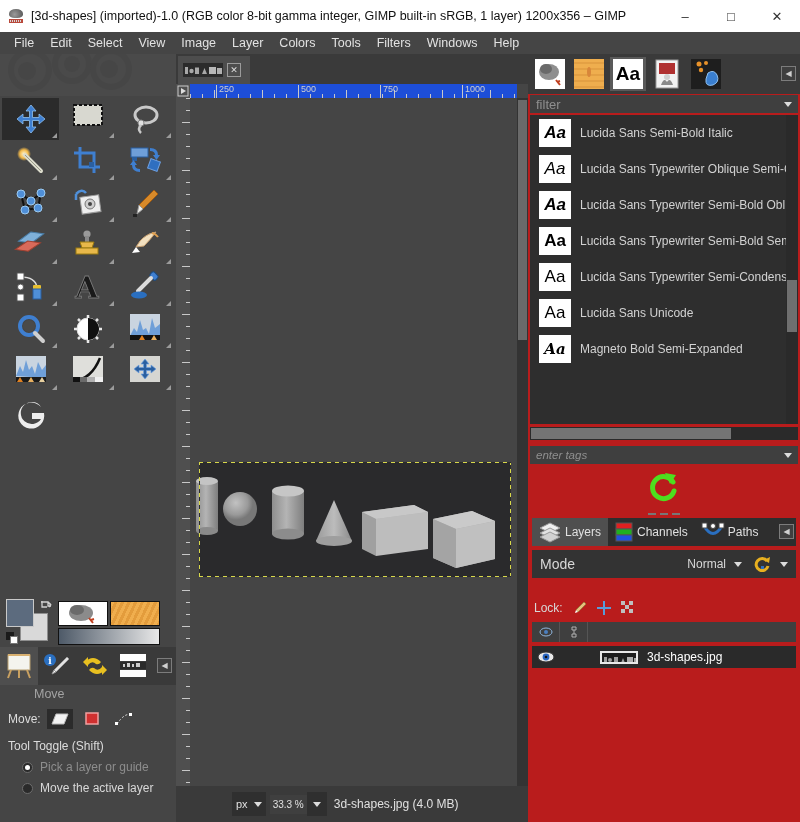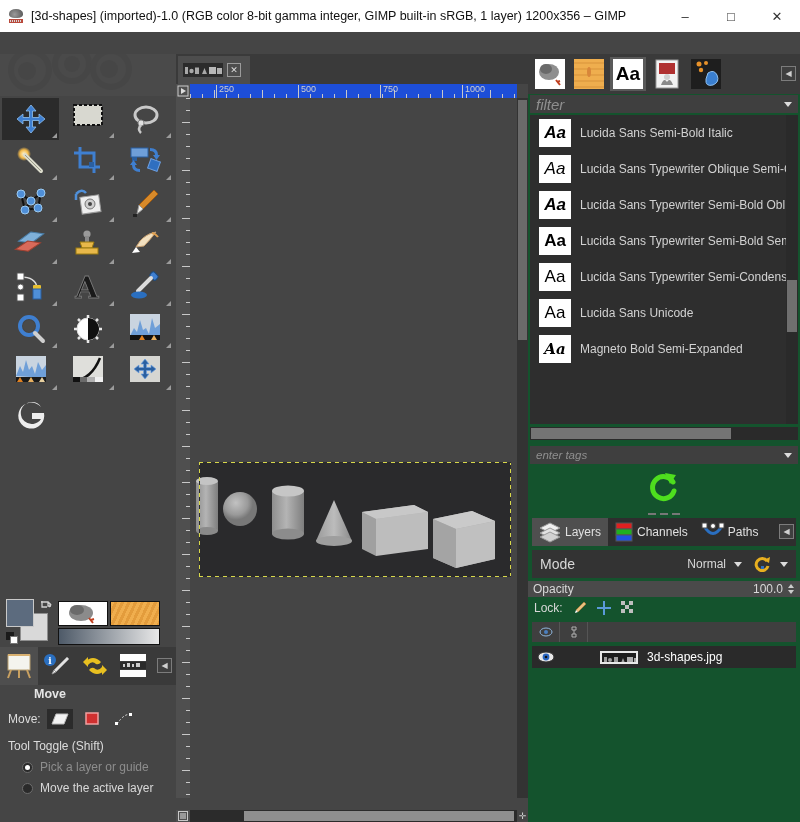--- a/index.html
+++ b/index.html
@@ -66,21 +66,21 @@
       background:linear-gradient(90deg,#4e5a68,#e8e8e8); border:1px solid #111; }
 
   
   .ldock-tabs { position:absolute; left:0; top:593px; width:176px; height:38px; background:#3a3a3a; display:flex; }
   .ldock-tab { width:38px; height:38px; position:relative; display:flex; align-items:center; justify-content:center; }
   .ldock-tab.active { background:#4e4e4e; }
   .ldock-menu { position:absolute; right:4px; top:11px; width:15px; height:15px; border:1px solid #7c7c7c; background:#3f3f3f;
       display:flex; align-items:center; justify-content:center; font-size:8px; color:#d0d0d0; }
 
   .toolopts { position:absolute; left:0; top:631px; width:176px; height:139px; background:#454545; padding:0 8px; }
-  .to-title { font-size:12.5px; font-weight:bold; color:#e5e5e5; margin-top:2px;padding-left:26px; }
+  .to-title { font-size:12.5px; font-weight:normal; color:#a3a3a3; margin-top:2px;padding-left:26px; }
   .to-row { display:flex; align-items:center; margin-top:8px; gap:6px; }
   .to-label { font-size:12px; color:#dcdcdc; }
   .to-btn { width:26px; height:20px; display:flex; align-items:center; justify-content:center; }
   .to-btn.sel { background:#2b2b2b; }
   .to-sub { font-size:12px; color:#dcdcdc; margin-top:10px; }
   .radio-row { display:flex; align-items:center; gap:7px; margin-top:7px; margin-left:14px; }
   .radio { width:11px; height:11px; border-radius:50%; background:#2a2a2a; border:1px solid #6d6d6d; position:relative; flex:none; }
   .radio.on:after { content:''; position:absolute; left:2px; top:2px; width:5px; height:5px; border-radius:50%; background:#fff; }
   .radio-lbl { font-size:12px; }
   .radio-lbl.dim { color:#8d8d8d; }
@@ -121,30 +121,30 @@
   .unitsel { height:24px; background:#2f2f2f; display:flex; align-items:center; padding:0 4px; gap:6px; }
   .unitsel .v { font-size:11px; color:#e0e0e0; }
   .zoomsel { height:24px; display:flex; align-items:center; margin-left:4px; }
   .zoomsel .zv { font-size:10px; color:#e0e0e0; background:#3f3f3f; padding:4px 3px; }
   .zoomsel .zb { width:20px; height:24px; background:#2f2f2f; display:flex; align-items:center; justify-content:center; }
   .statustext { font-size:12px; color:#e0e0e0; margin-left:7px; white-space:nowrap; }
   .chev { width:0;height:0;border-left:4px solid transparent;border-right:4px solid transparent;
       border-top:5px solid #dcdcdc; }
 
   
-  .rightdock { position:absolute; left:528px; top:54px; width:272px; height:768px; background:#14532d; }
+  .rightdock { position:absolute; left:528px; top:54px; width:272px; height:768px; background:#b91c1c; }
   .rd-tabs { position:absolute; left:0; top:0; width:272px; height:40px; background:#3a3a3a; display:flex;
       align-items:center; padding-left:4px; gap:3px; }
   .rd-tab { width:36px; height:34px; display:flex; align-items:center; justify-content:center; position:relative; }
   .rd-tab.active { background:#5a5a5a; }
   .rd-menu { position:absolute; right:4px; top:12px; width:15px; height:15px; border:1px solid #7c7c7c;
       background:#3f3f3f; display:flex; align-items:center; justify-content:center; font-size:8px; color:#d0d0d0; }
   .filterbar { position:absolute; left:2px; top:41px; width:268px; height:18px; background:#3f3f3f;
       display:flex; align-items:center; padding:0 6px; }
-  .filterbar .ph { font-size:15px; color:#8f8f8f; font-style:italic; }
+  .filterbar .ph { font-size:13px; color:#8f8f8f; }
   .fontlist { position:absolute; left:2px; top:61px; width:256px; height:309px; background:#2e2e2e; overflow:hidden; }
   .fontrow { height:36px; display:flex; align-items:center; gap:9px; padding-left:9px; }
   .fontrow .prev { width:32px; height:28px; background:#fff; color:#000; display:flex; align-items:center;
       justify-content:center; font-size:17px; font-weight:bold; flex:none; }
   .fontrow .nm { font-size:12px; color:#d2d2d2; white-space:nowrap; overflow:hidden; }
   .fl-vscroll { position:absolute; left:258px; top:61px; width:12px; height:309px; background:#2a2a2a; }
   .fl-vscroll .th { position:absolute; left:1px; top:165px; width:10px; height:52px; background:#6f6f6f; }
   .fl-hscroll { position:absolute; left:2px; top:373px; width:268px; height:13px; background:#2a2a2a; }
   .fl-hscroll .th { position:absolute; left:1px; top:1px; width:200px; height:11px; background:#747474; }
   .tagsbar { position:absolute; left:2px; top:392px; width:268px; height:18px; background:#3f3f3f;
@@ -202,20 +202,33 @@
         <div class="w2"></div>
     </div>
     <div class="title-text">[3d-shapes] (imported)-1.0 (RGB color 8-bit gamma integer, GIMP built-in sRGB, 1 layer) 1200x356 – GIMP</div>
     <div class="win-btns">
       <div class="win-btn">–</div>
       <div class="win-btn">□</div>
       <div class="win-btn close">✕</div>
     </div>
   </div>
 
+  <div class="menubar">
+    <div class="menuitem">File</div>
+    <div class="menuitem">Edit</div>
+    <div class="menuitem">Select</div>
+    <div class="menuitem">View</div>
+    <div class="menuitem">Image</div>
+    <div class="menuitem">Layer</div>
+    <div class="menuitem">Colors</div>
+    <div class="menuitem">Tools</div>
+    <div class="menuitem">Filters</div>
+    <div class="menuitem">Windows</div>
+    <div class="menuitem">Help</div>
+  </div>
 
   <div class="leftdock">
 
     <div class="toolbox-head">
       <div class="wilber">
         <div class="tb-circ" style="left:4px;top:8px;width:44px;height:44px;"></div>
         <div class="tb-circ" style="left:48px;top:4px;width:40px;height:40px;"></div>
         <div class="tb-circ" style="left:86px;top:8px;width:42px;height:42px;"></div>
         <div style="position:absolute;left:14px;top:22px;width:18px;height:18px;background:#3b3b3b;border-radius:50%;"></div>
         <div style="position:absolute;left:60px;top:16px;width:16px;height:16px;background:#3b3b3b;border-radius:50%;"></div>
@@ -698,20 +711,33 @@
       </div>
       <div class="quickmask">
         <svg width="10" height="10" viewBox="0 0 10 10">
             <rect x="0.5" y="0.5" width="9" height="9" fill="none" stroke="#c8c8c8"></rect>
             <rect x="2" y="2" width="6" height="6" fill="#999"></rect>
           </svg>
       </div>
       <div class="navbtn">✛</div>
     </div>
 
+    <div class="statusbar">
+      <div class="unitsel">
+        <span class="v">px</span>
+        <span class="chev"></span>
+      </div>
+      <div class="zoomsel">
+        <span class="zv">33.3 %</span>
+        <span class="zb">
+            <span class="chev"></span>
+          </span>
+      </div>
+      <div class="statustext">3d-shapes.jpg (4.0 MB)</div>
+    </div>
   </div>
 
   <div class="rightdock">
 
     <div class="rd-tabs">
       <div class="rd-tab">
         <svg width="30" height="30" viewBox="0 0 30 30">
           <rect width="30" height="30" fill="#fff"></rect>
           <ellipse cx="14" cy="13" rx="10" ry="8" fill="#8f8f8f"></ellipse>
           <ellipse cx="11" cy="10" rx="6" ry="5" fill="#6a6a6a"></ellipse>
@@ -848,30 +874,20 @@
       <span class="lockbtn">
         <svg width="18" height="18" viewBox="0 0 18 18">
           <path d="M13 6 A6 6 0 1 0 14 11" stroke="#e8b020" stroke-width="3" fill="none"></path>
           <path d="M16 2 l-1 6 -5 -3 z" fill="#e8b020"></path>
           <rect x="7" y="11" width="3" height="3" fill="#3070c0"></rect>
         </svg>
       </span>
       <span class="dd chev" style="margin-left:6px;"></span>
     </div>
 
-    <div class="opacityrow">
-      <span class="lbl">Opacity</span>
-      <span class="val">100.0</span>
-      <span class="spin">
-        <svg width="8" height="12" viewBox="0 0 8 12">
-            <path d="M4 1 l3 4 -6 0z" fill="#ccc"></path>
-            <path d="M4 11 l3 -4 -6 0z" fill="#ccc"></path>
-          </svg>
-      </span>
-    </div>
 
     <div class="lockrow">
       <span class="lbl">Lock:</span>
       <span>
         <svg width="14" height="14" viewBox="0 0 14 14">
             <path d="M11 1 l2 2 -8 8 -2 -2z" fill="#e8c080" stroke="#a08040"></path>
             <path d="M3 9 l2 2 -3 1z" fill="#fff"></path>
           </svg>
       </span>
       <span>

